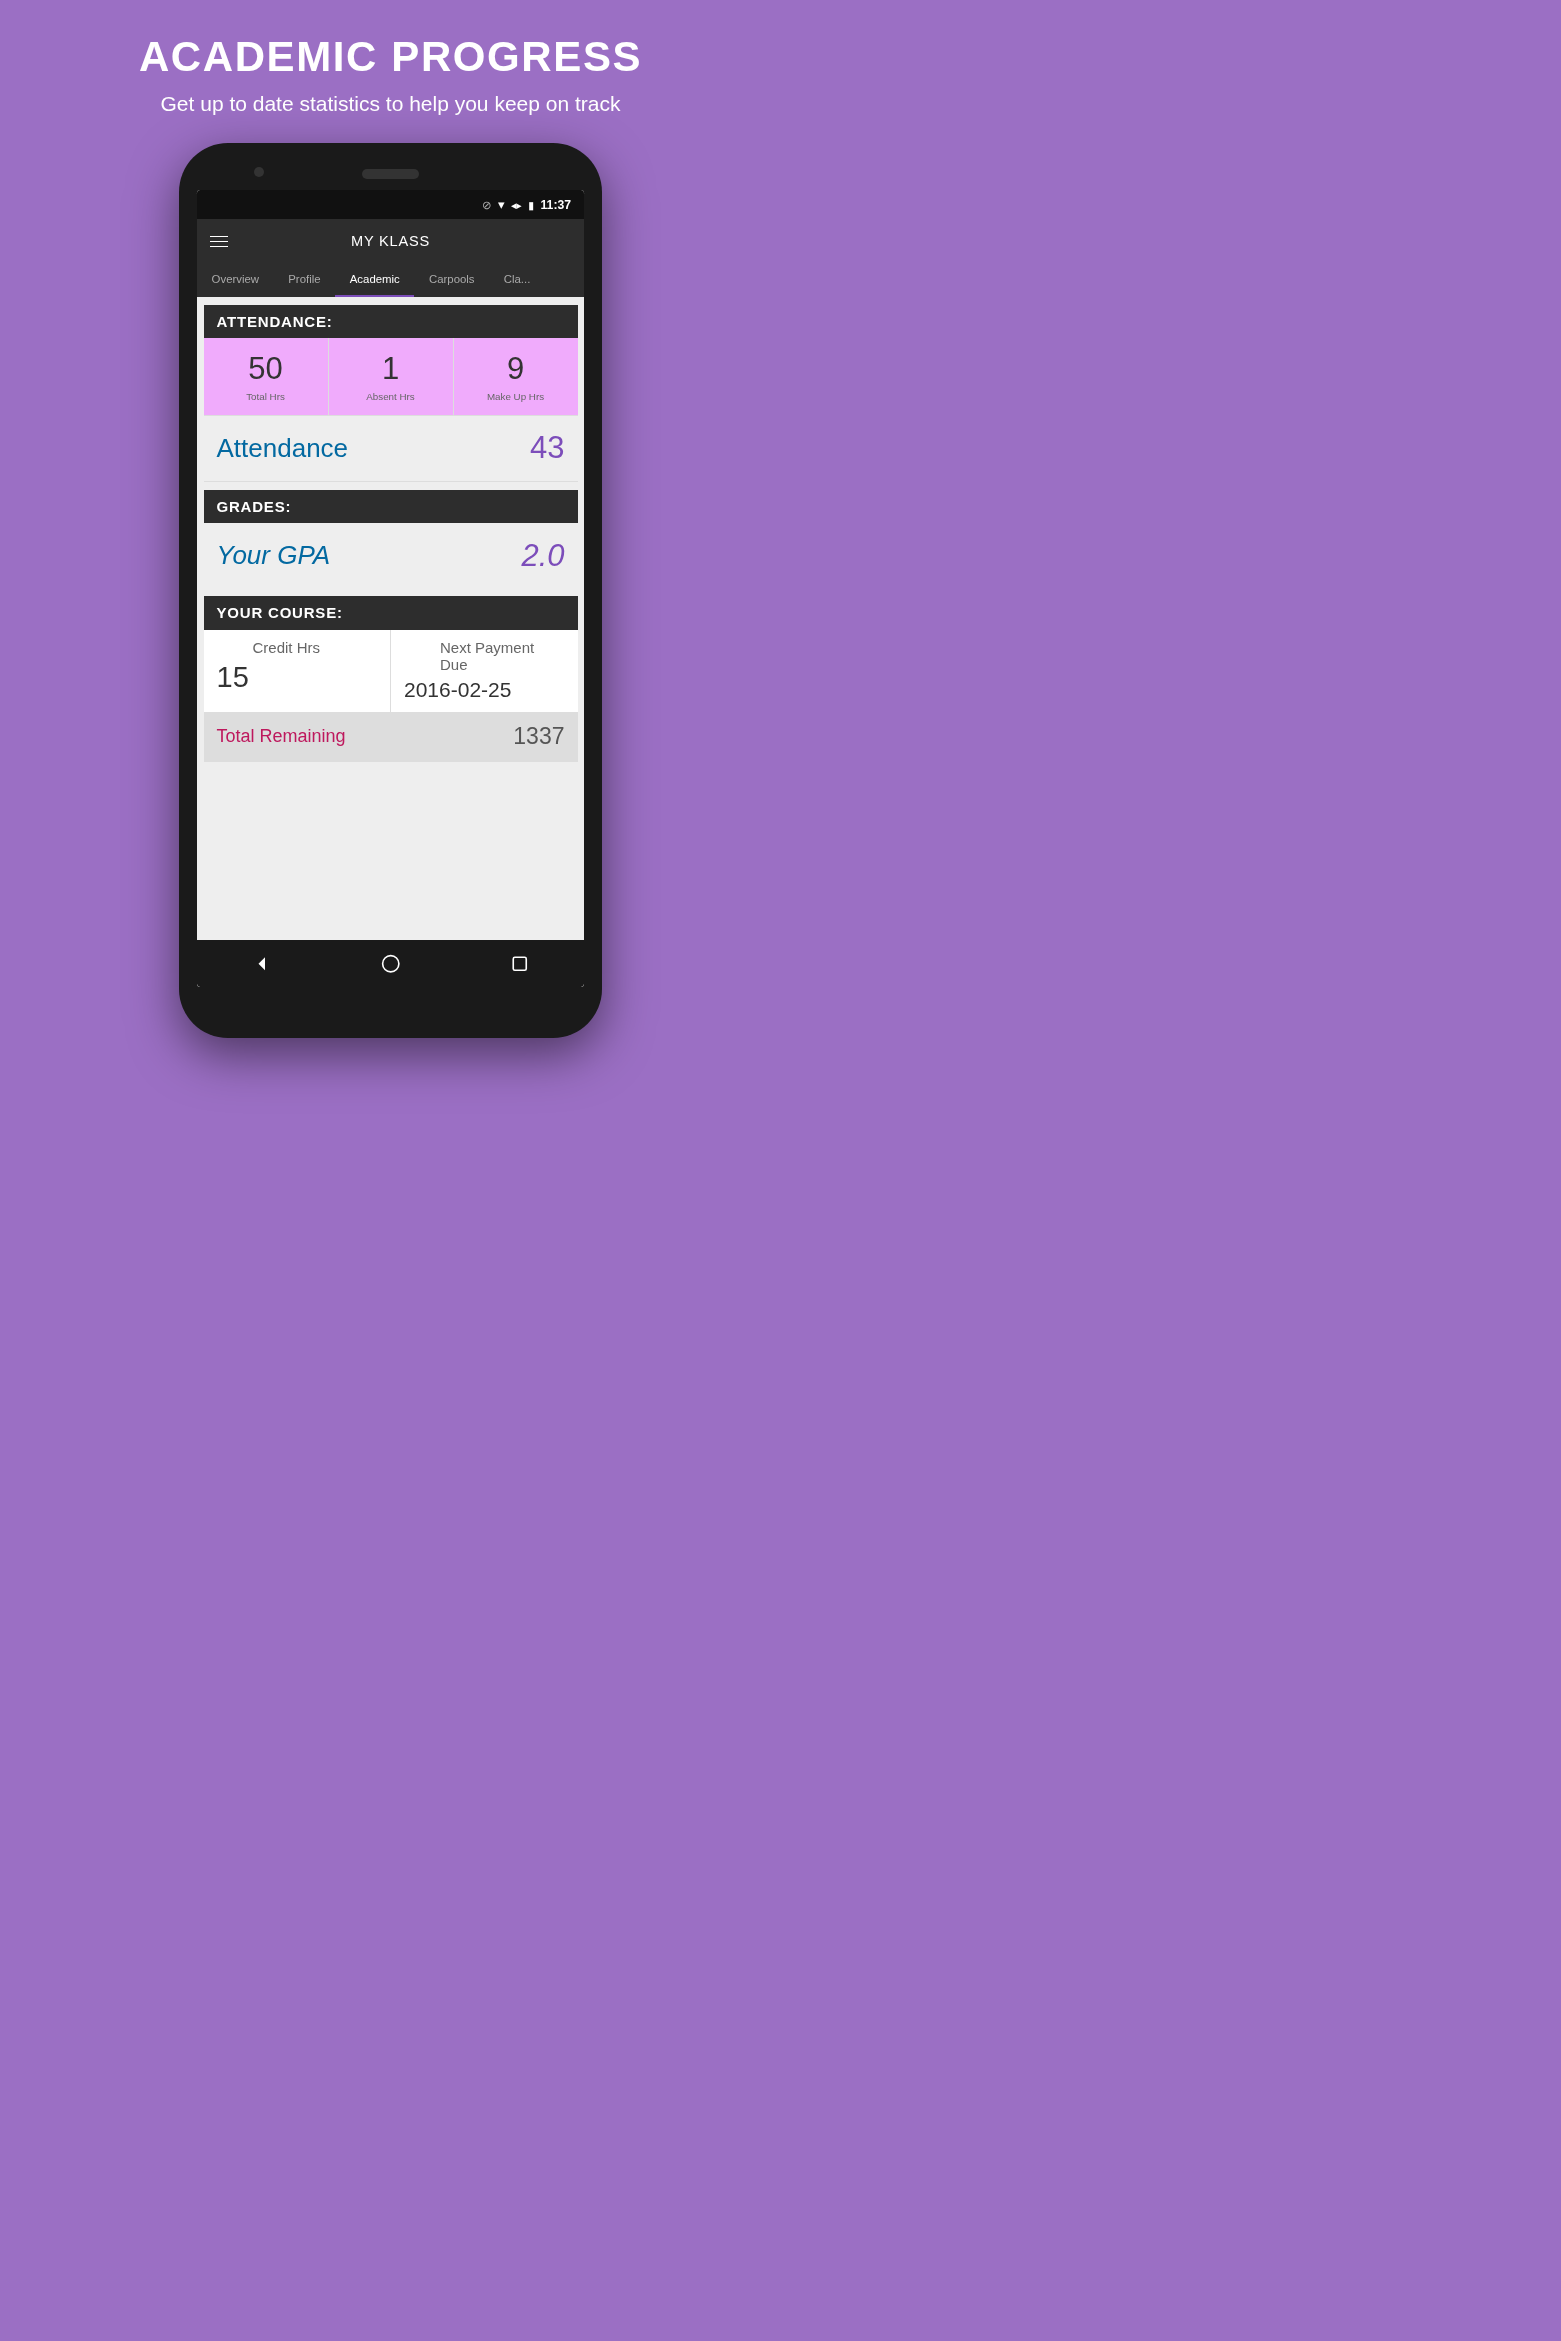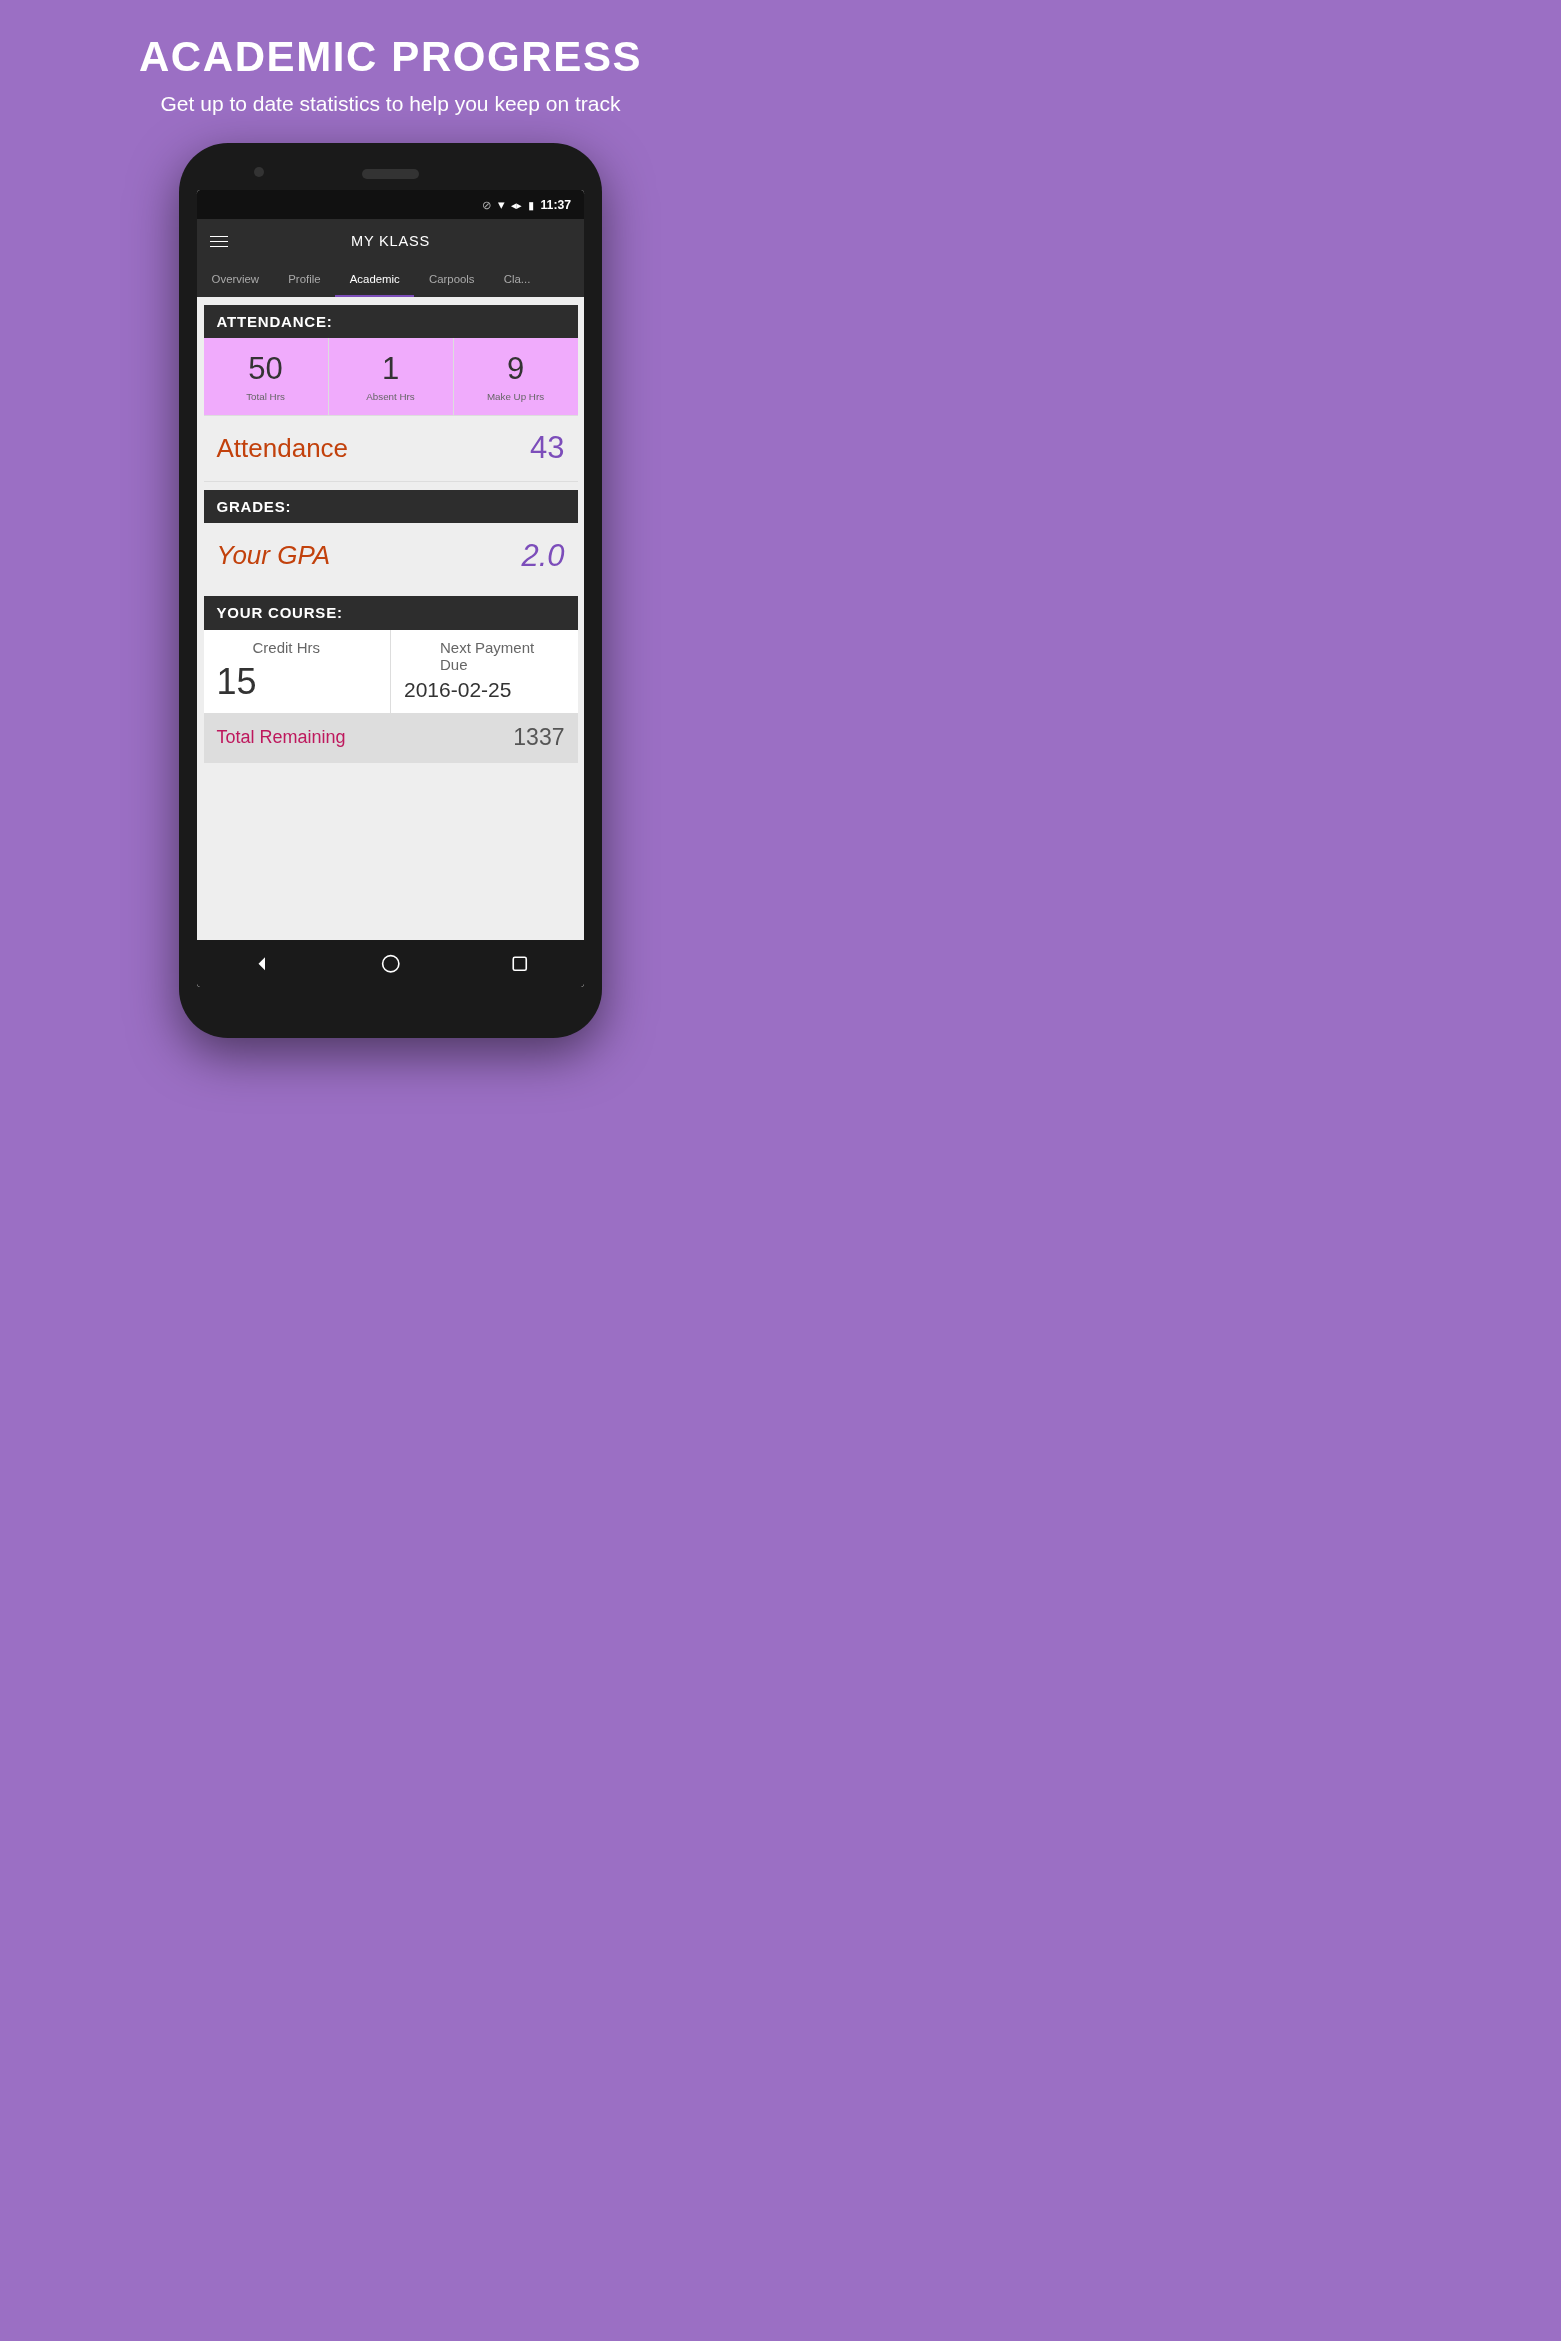--- a/index.html
+++ b/index.html
@@ -221,21 +221,21 @@
       align-items: center;
       padding: 14.6px 13px;
       background: #eeeeee;
       border-top: 0.8px solid #ddd;
       border-bottom: 0.8px solid #ddd;
       margin: 0 6.5px;
     }
 
     .score-label {
       font-size: 26px;
-      color: #c2410c;
+      color: #0369a1;
       font-weight: 300;
     }
 
     .score-value {
       font-size: 31px;
       color: #7c4dba;
       font-weight: 300;
     }
 
     
@@ -267,21 +267,21 @@
     }
 
     .course-cell-label {
       font-size: 15px;
       color: #666;
       margin-bottom: 4.9px;
       margin-left: 36px;
     }
 
     .course-cell-value {
-      font-size: 36px;
+      font-size: 29px;
       color: #333;
       font-weight: 300;
     }
 
     
     .remaining-row {
       background: #ddd;
       padding: 11.4px 13px;
       margin: 0 6.5px;
       display: flex;

